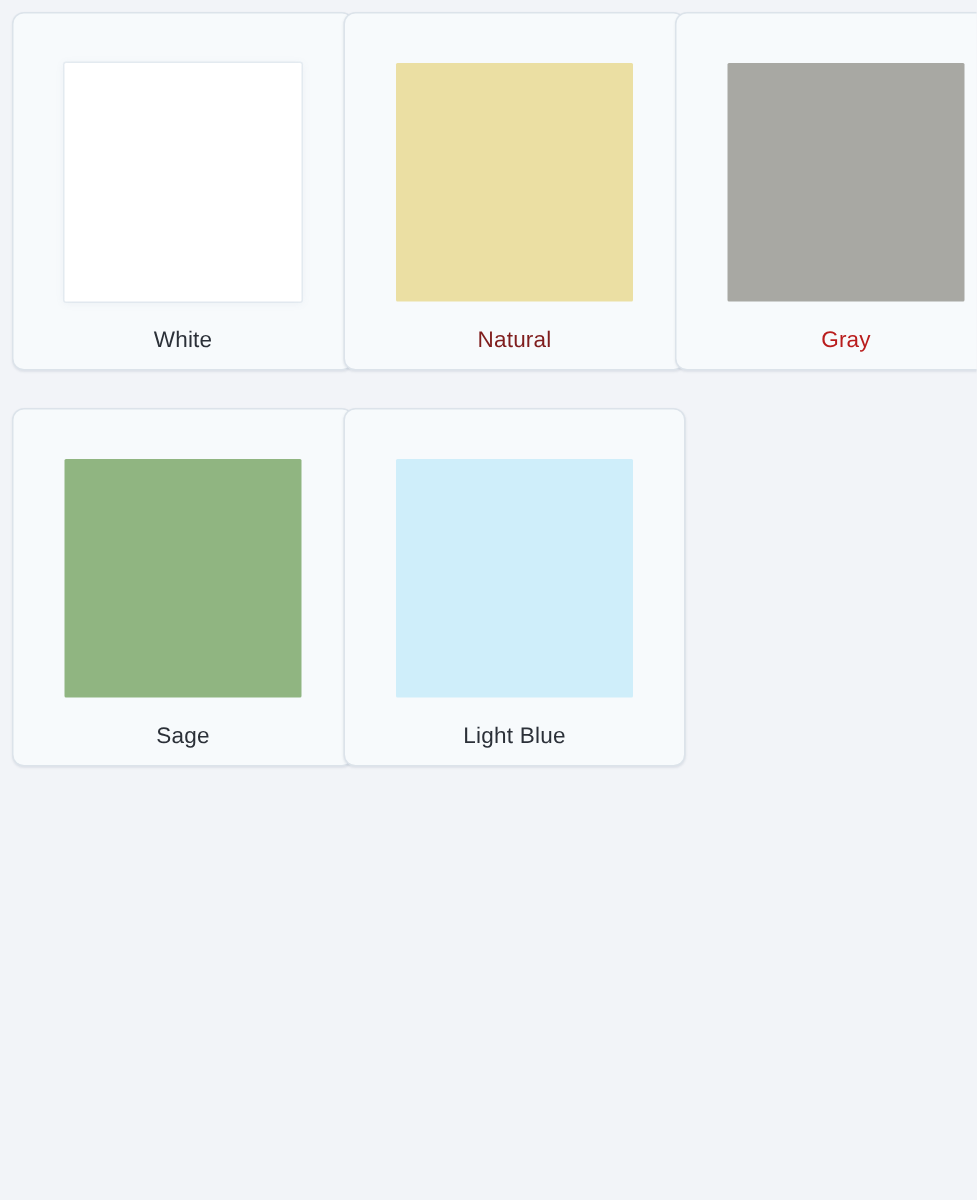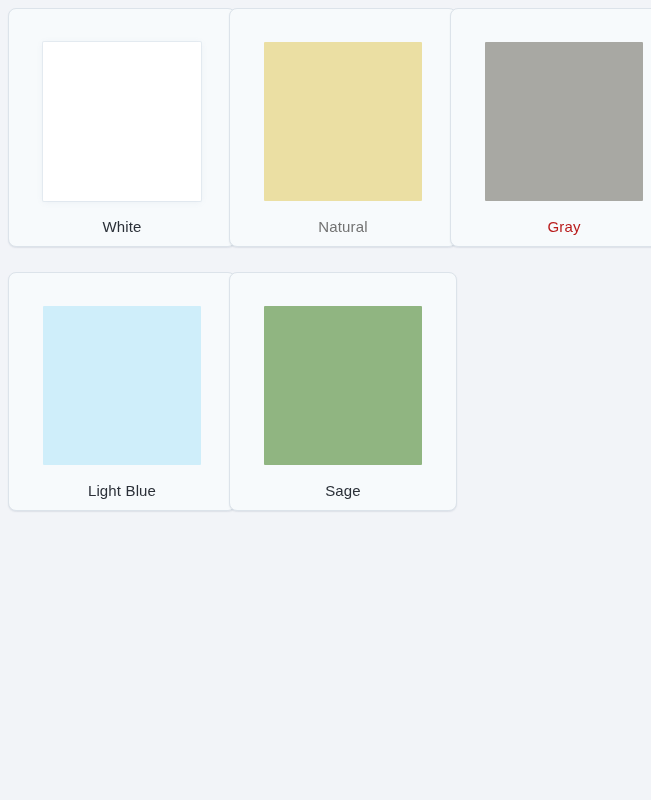--- a/index.html
+++ b/index.html
@@ -70,27 +70,27 @@
 </head>
 <body style="background: rgb(242, 244, 248);">
 
 <main id="swatch-grid">
     <div class="swatch-card" style="background: rgb(247, 250, 252); border-color: rgb(220, 227, 234);">
       <div class="swatch-chip is-light" title="White" style="background-color: rgb(255, 255, 255);"></div>
       <div class="swatch-label" style="color: rgb(43, 48, 56);">White</div>
     </div>
     <div class="swatch-card" style="background: rgb(247, 250, 252); border-color: rgb(220, 227, 234);">
       <div class="swatch-chip" title="Natural" style="background-color: rgb(235, 223, 163);"></div>
-      <div class="swatch-label" style="color: #737373;">Natural</div>
+      <div class="swatch-label" style="color: #7f1d1d;">Natural</div>
     </div>
     <div class="swatch-card" style="background: rgb(247, 250, 252); border-color: rgb(220, 227, 234);">
       <div class="swatch-chip" title="Gray" style="background-color: rgb(168, 168, 163);"></div>
       <div class="swatch-label" style="color: #b91c1c;">Gray</div>
     </div>
     <div class="swatch-card" style="background: rgb(247, 250, 252); border-color: rgb(220, 227, 234);">
+      <div class="swatch-chip" title="Sage" style="background-color: rgb(144, 181, 129);"></div>
+      <div class="swatch-label" style="color: rgb(43, 48, 56);">Sage</div>
+    </div>
+    <div class="swatch-card" style="background: rgb(247, 250, 252); border-color: rgb(220, 227, 234);">
       <div class="swatch-chip" title="Light Blue" style="background-color: rgb(207, 238, 250);"></div>
       <div class="swatch-label" style="color: rgb(43, 48, 56);">Light Blue</div>
-    </div>
-    <div class="swatch-card" style="background: rgb(247, 250, 252); border-color: rgb(220, 227, 234);">
-      <div class="swatch-chip" title="Sage" style="background-color: rgb(144, 181, 129);"></div>
-      <div class="swatch-label" style="color: rgb(43, 48, 56);">Sage</div>
     </div>
   </main>
 
 </body></html>

